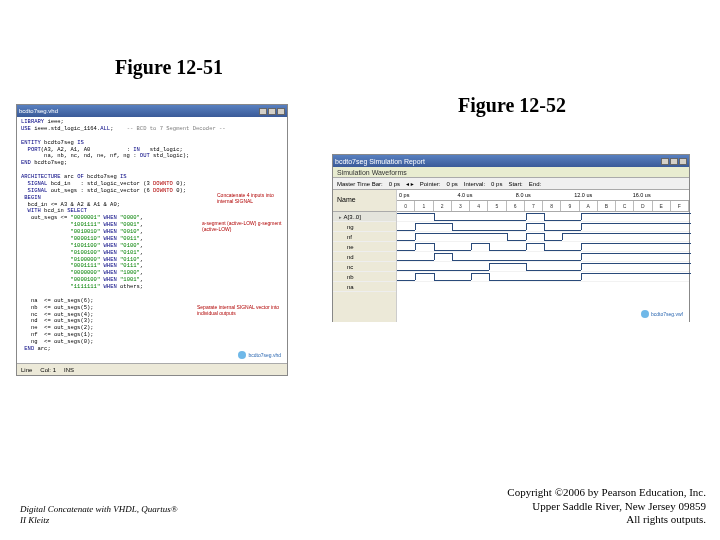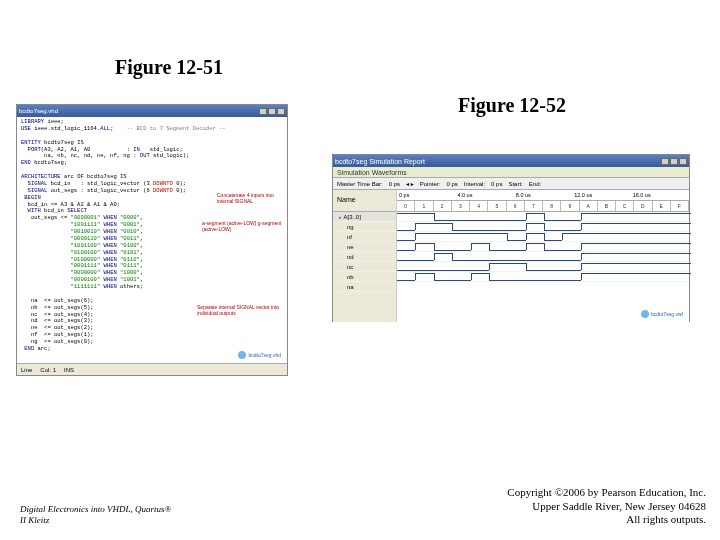--- a/index.html
+++ b/index.html
@@ -348,20 +348,20 @@
         </div>
       <div class="badge-right">
           <span class="dot"></span>
           <span>bcdto7seg.vwf</span>
         </div>
     </div>
   </div>
 </div>
 
 <div class="footer-left">
-  <div class="book">Digital Electronics into VHDL, Quartus®</div>
+  <div class="book">Digital Concatenate with VHDL, Quartus®</div>
   <div class="book">II Kleitz</div>
 </div>
 <div class="footer-right">
   <div>Copyright ©2006 by Pearson Education, Inc.</div>
-  <div>Upper Saddle River, New Jersey 04628</div>
+  <div>Upper Saddle River, New Jersey 09859</div>
   <div>All rights outputs.</div>
 </div>
 
 </body></html>

